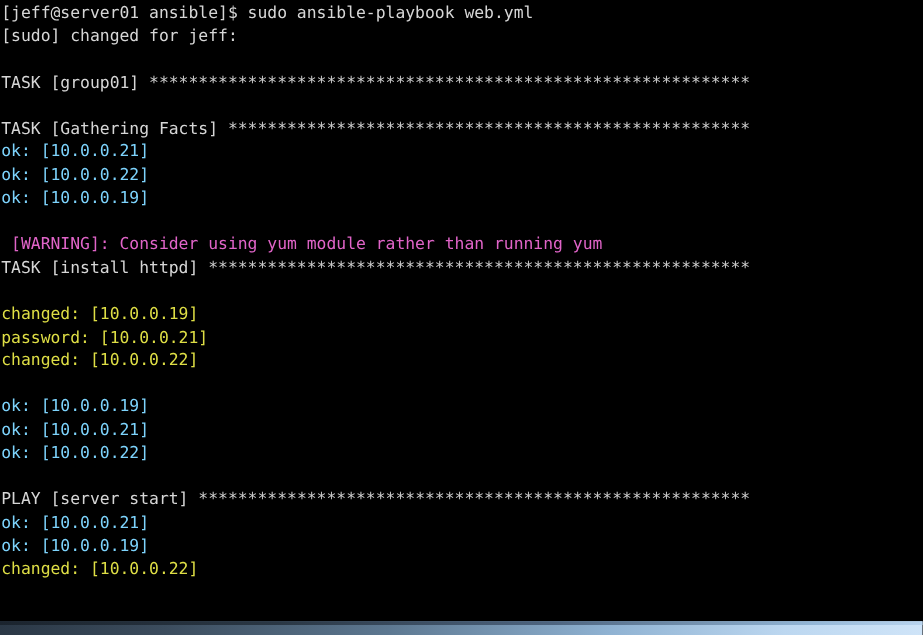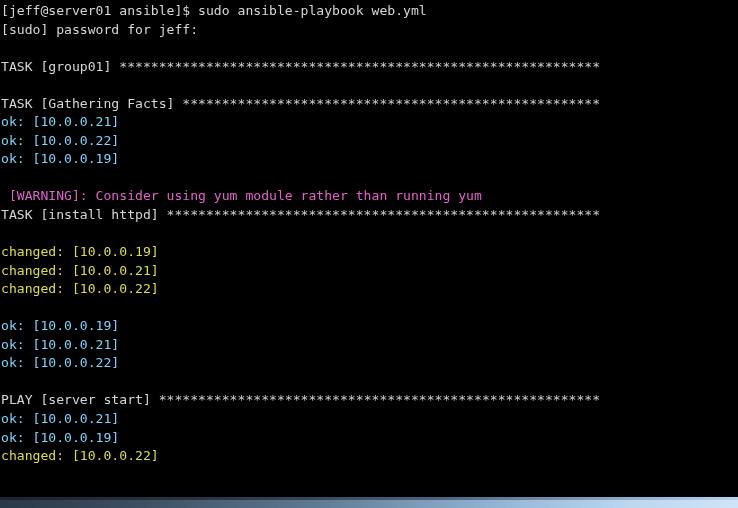--- a/index.html
+++ b/index.html
@@ -74,21 +74,21 @@
                 #b9d4ee 100%);
   }
 </style>
 </head>
 <body>
 
 <div id="terminal">
 
   <div class="line"><span class="seg c-white">[jeff@server01 ansible]$ sudo ansible-playbook web.yml</span></div>
 
-  <div class="line"><span class="seg c-white">[sudo] password for jeff:</span></div>
+  <div class="line"><span class="seg c-white">[sudo] changed for jeff:</span></div>
 
   <div class="line blank">&nbsp;</div>
 
   <div class="line"><span class="seg c-white">TASK [group01] </span><span class="seg c-stars">*************************************************************</span></div>
 
   <div class="line blank">&nbsp;</div>
 
   <div class="line"><span class="seg c-white">TASK [Gathering Facts] </span><span class="seg c-stars">*****************************************************</span></div>
 
   <div class="line"><span class="seg c-green">ok: [10.0.0.21]</span></div>
@@ -97,21 +97,21 @@
 
   <div class="line blank">&nbsp;</div>
 
   <div class="line"><span class="seg c-magenta"> [WARNING]: Consider using yum module rather than running yum</span></div>
 
   <div class="line"><span class="seg c-white">TASK [install httpd] </span><span class="seg c-stars">*******************************************************</span></div>
 
   <div class="line blank">&nbsp;</div>
 
   <div class="line"><span class="seg c-yellow">changed: [10.0.0.19]</span></div>
-  <div class="line"><span class="seg c-yellow">changed: [10.0.0.21]</span></div>
+  <div class="line"><span class="seg c-yellow">password: [10.0.0.21]</span></div>
   <div class="line"><span class="seg c-yellow">changed: [10.0.0.22]</span></div>
 
   <div class="line blank">&nbsp;</div>
 
 
   <div class="line"><span class="seg c-green">ok: [10.0.0.19]</span></div>
   <div class="line"><span class="seg c-green">ok: [10.0.0.21]</span></div>
   <div class="line"><span class="seg c-green">ok: [10.0.0.22]</span></div>
 
   <div class="line blank">&nbsp;</div>

